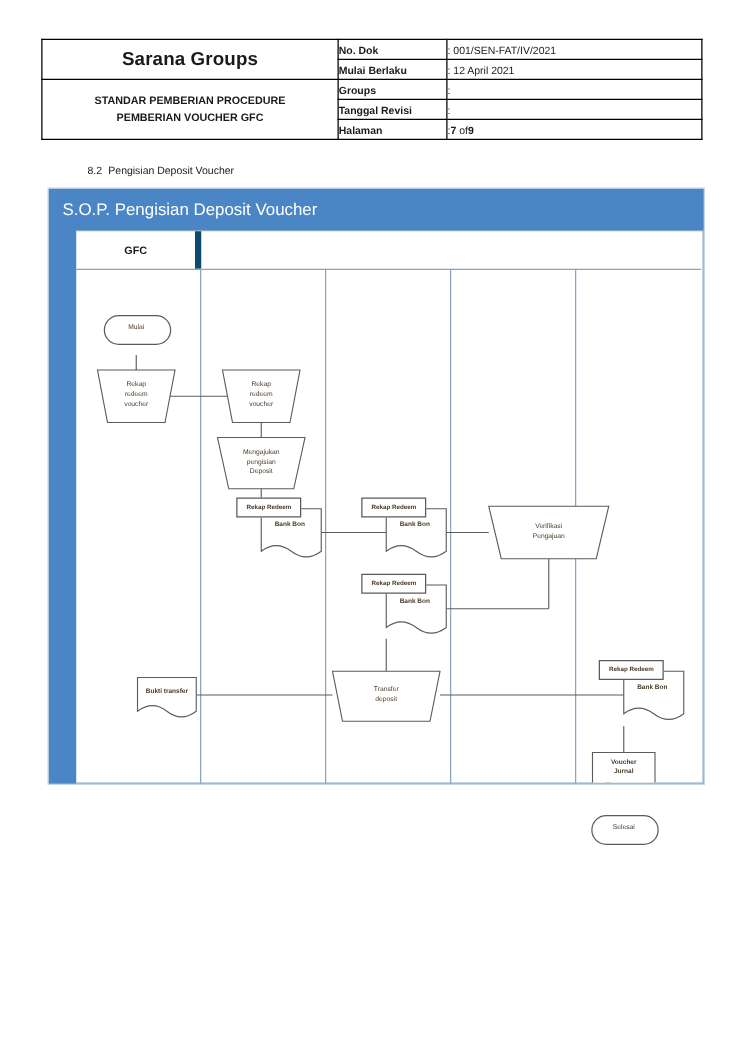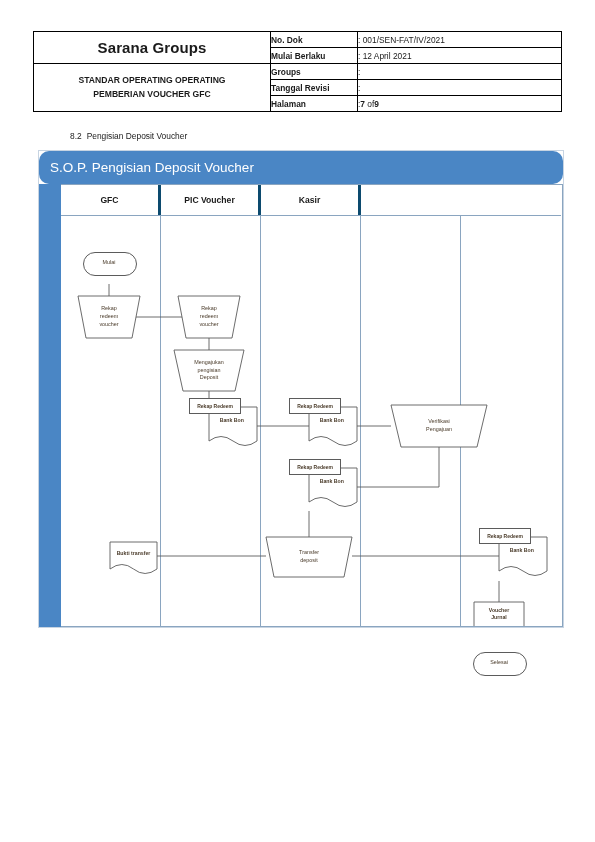--- a/index.html
+++ b/index.html
@@ -13,26 +13,26 @@
   .lbl{width:86px;font-size:8.4px;padding:2px 0 2px 6px;height:15px;font-weight:bold;}
   .val{font-size:8.4px;padding:2px 0 2px 6px;height:15px;margin-top:44px;}
   .val b{font-weight:bold;}
 
   
   .section-caption{position:absolute;left:70px;top:131px;font-size:8.4px;}
   .section-caption .num{font-weight:normal;margin-right:5px;}
 
   
   .sop{position:absolute;left:38px;top:150px;width:524px;height:476px;border:1px solid #c7d4e2;background:#fff;}
-  .sop-title{height:33px;background:var(--blue,#4a86c5);color:#fff;font-size:13.5px;display:flex;align-items:center;padding-left:11px;border-radius:10px;}
+  .sop-title{height:33px;background:var(--blue,#4a86c5);color:#fff;font-size:13.5px;display:flex;align-items:center;padding-left:11px;}
   .sop-body{position:absolute;left:0;top:33px;width:524px;height:443px;}
   .left-band{position:absolute;left:0;top:0;width:22px;height:443px;background:#4a86c5;}
 
   .lanes{position:absolute;left:22px;top:0;width:502px;height:443px;border:1px solid #8aa5c0;border-left:none;box-sizing:border-box;}
-  .lane-head{position:absolute;top:0;height:30px;border-right:3px solid #0c4a6e;box-sizing:border-box;
+  .lane-head{position:absolute;top:0;height:30px;border-right:5px solid #0c4a6e;box-sizing:border-box;
              display:flex;align-items:center;justify-content:center;font-size:8.6px;font-weight:bold;}
   .lane-head.last{border-right:none;}
   .lane-col{position:absolute;top:30px;height:412px;border-right:1px solid #8aa5c0;box-sizing:border-box;}
   .lane-col.last{border-right:none;}
   .lane-sep{position:absolute;left:0;top:30px;width:500px;height:1px;background:#8aa5c0;}
 
   
   .canvas{position:absolute;left:22px;top:31px;width:501px;height:411px;}
   .canvas svg{position:absolute;left:0;top:0;}
 
@@ -64,21 +64,21 @@
     <td class="cell-company" rowspan="2">Sarana Groups</td>
     <td class="lbl">No. Dok</td>
     <td class="val">: 001/SEN-FAT/IV/2021</td>
   </tr>
   <tr>
     <td class="lbl">Mulai Berlaku</td>
     <td class="val">: 12 April 2021</td>
   </tr>
   <tr>
     <td class="cell-title" rowspan="3">
-      <div>STANDAR OPERATING OPERATING</div>
+      <div>STANDAR PEMBERIAN PROCEDURE</div>
       <div>PEMBERIAN VOUCHER GFC</div>
     </td>
     <td class="lbl">Groups</td>
     <td class="val">:</td>
   </tr>
   <tr>
     <td class="lbl">Tanggal Revisi</td>
     <td class="val">:</td>
   </tr>
   <tr>
@@ -97,22 +97,20 @@
 
 <div class="sop">
 
   <div class="sop-title" style="background: rgb(74, 134, 197);">S.O.P. Pengisian Deposit Voucher</div>
 
   <div class="sop-body">
     <div class="left-band" style="background: rgb(74, 134, 197);"></div>
 
     <div class="lanes">
       <div class="lane-head" style="left:0;width:100px">GFC</div>
-      <div class="lane-head" style="left:100px;width:100px">PIC Voucher</div>
-      <div class="lane-head" style="left:200px;width:100px">Kasir</div>
 
       <div class="lane-sep"></div>
 
       <div class="lane-col" style="left:0;width:100px"></div>
       <div class="lane-col" style="left:100px;width:100px"></div>
       <div class="lane-col" style="left:200px;width:100px"></div>
       <div class="lane-col" style="left:300px;width:100px"></div>
       <div class="lane-col last" style="left:400px;width:100px"></div>
     </div>
 

